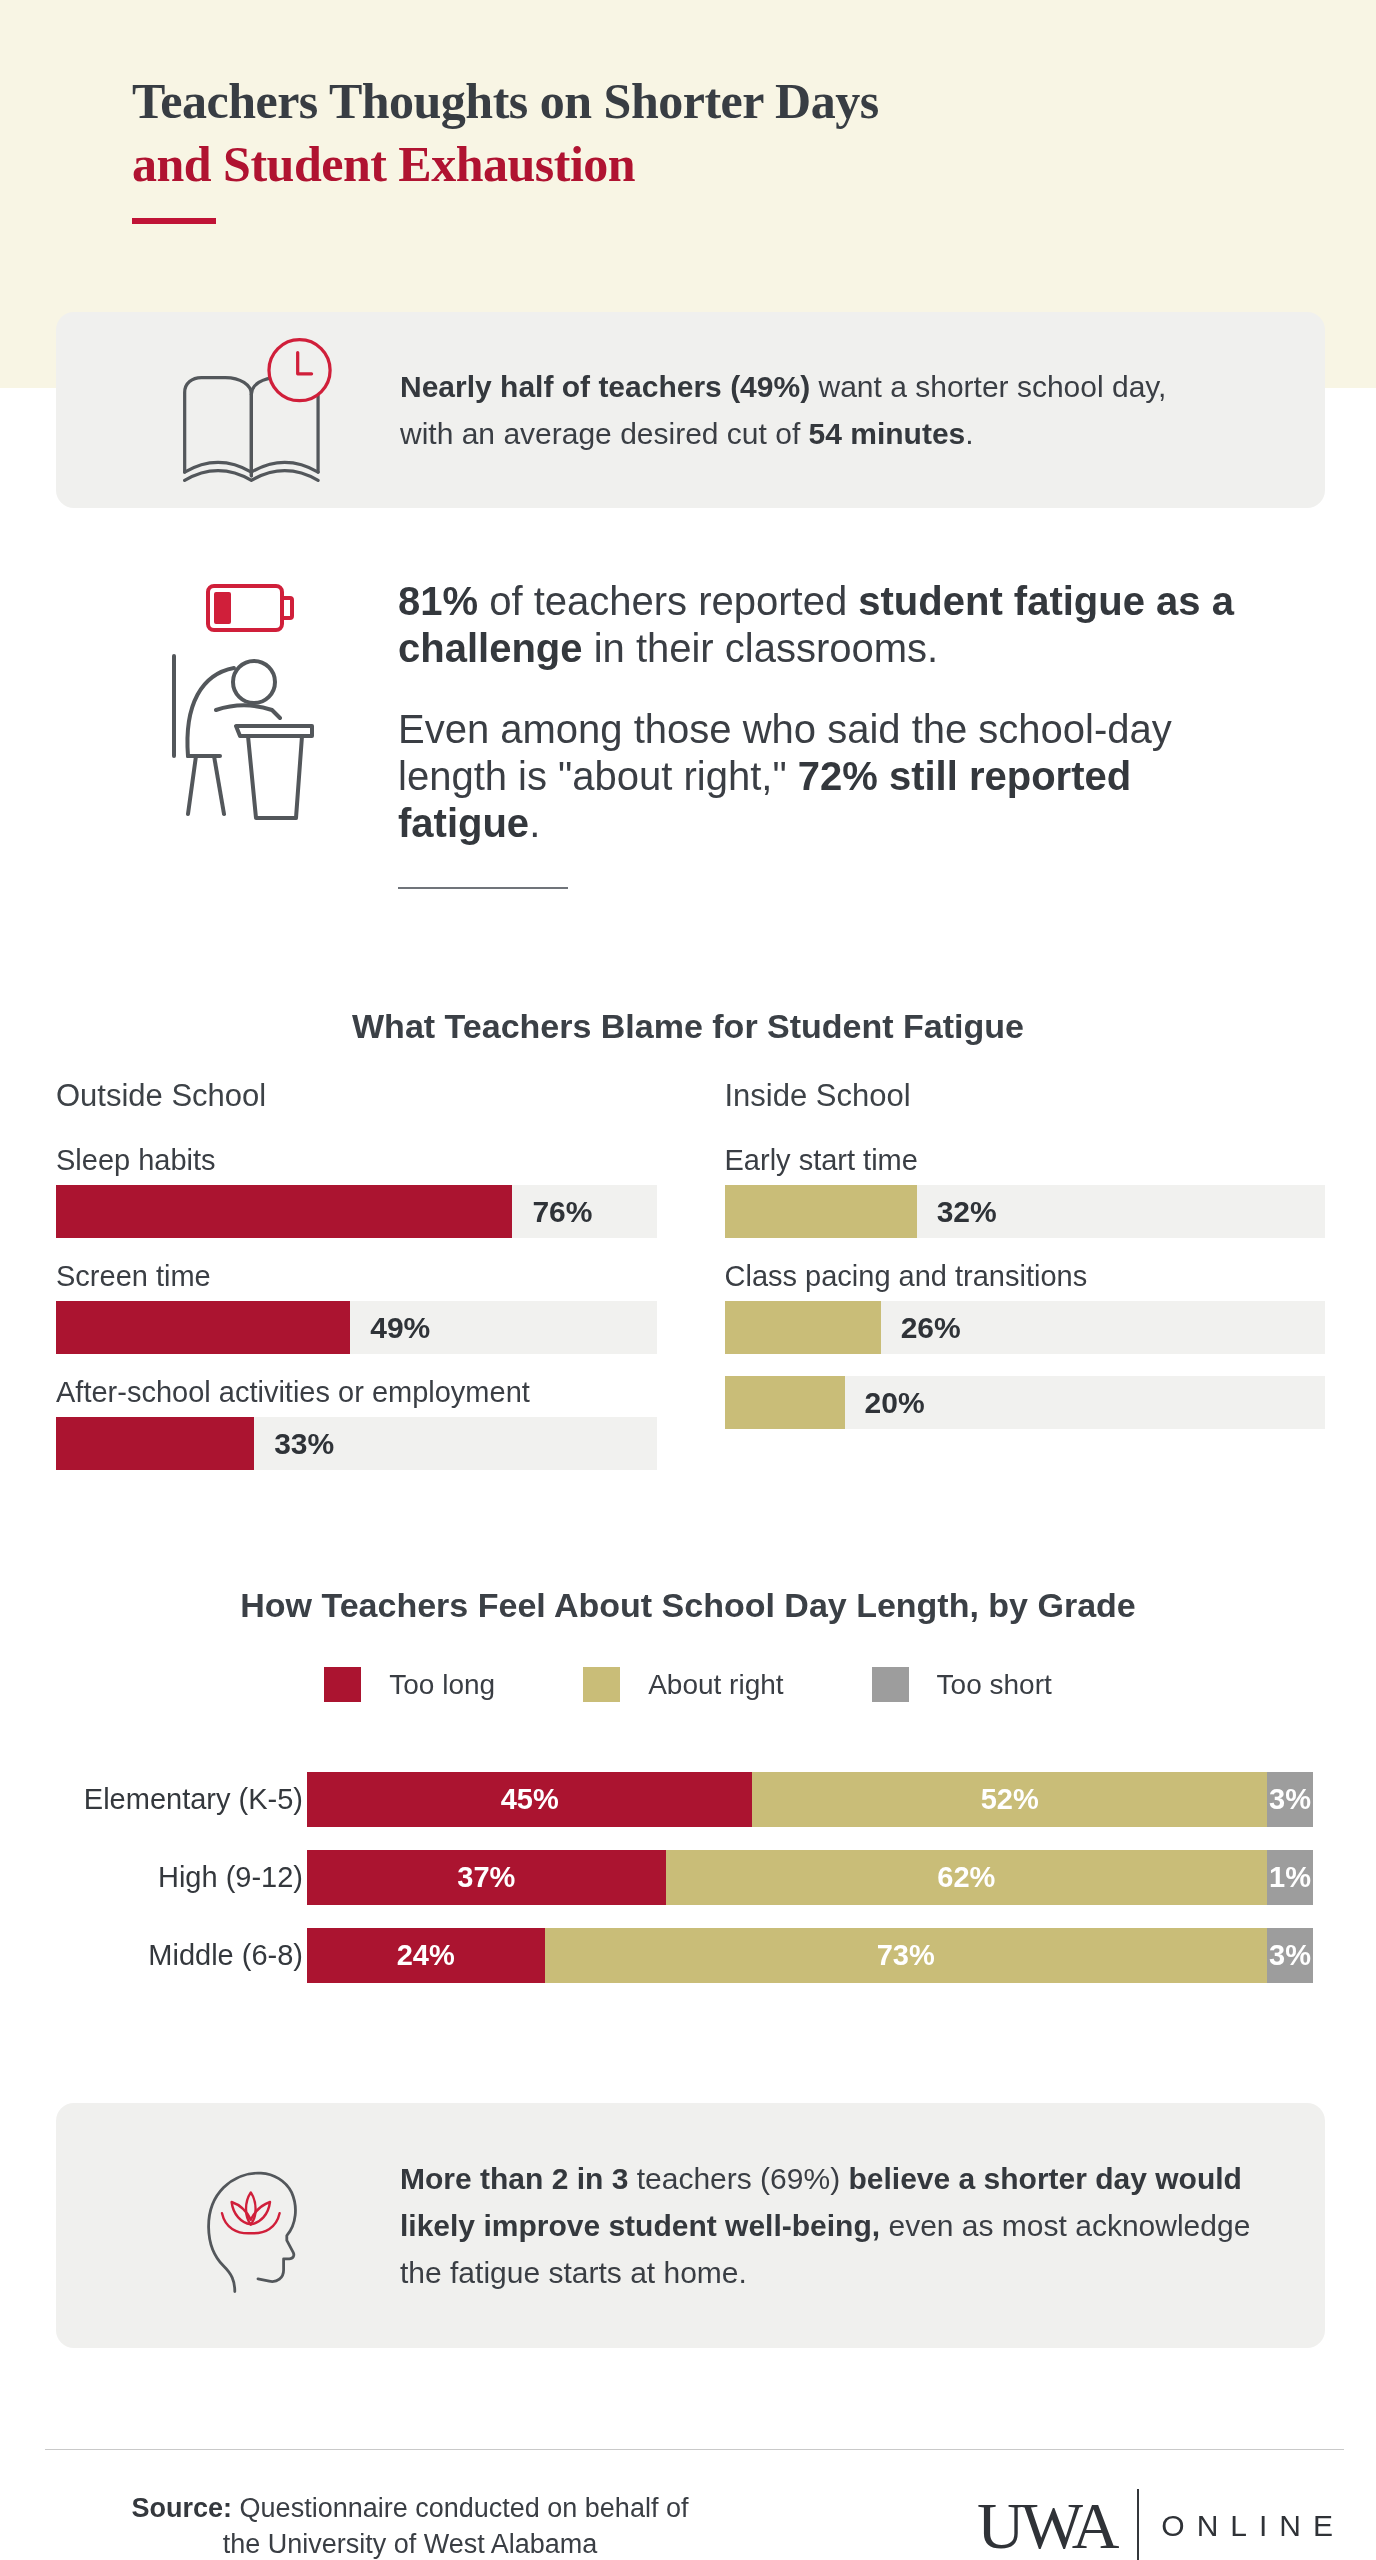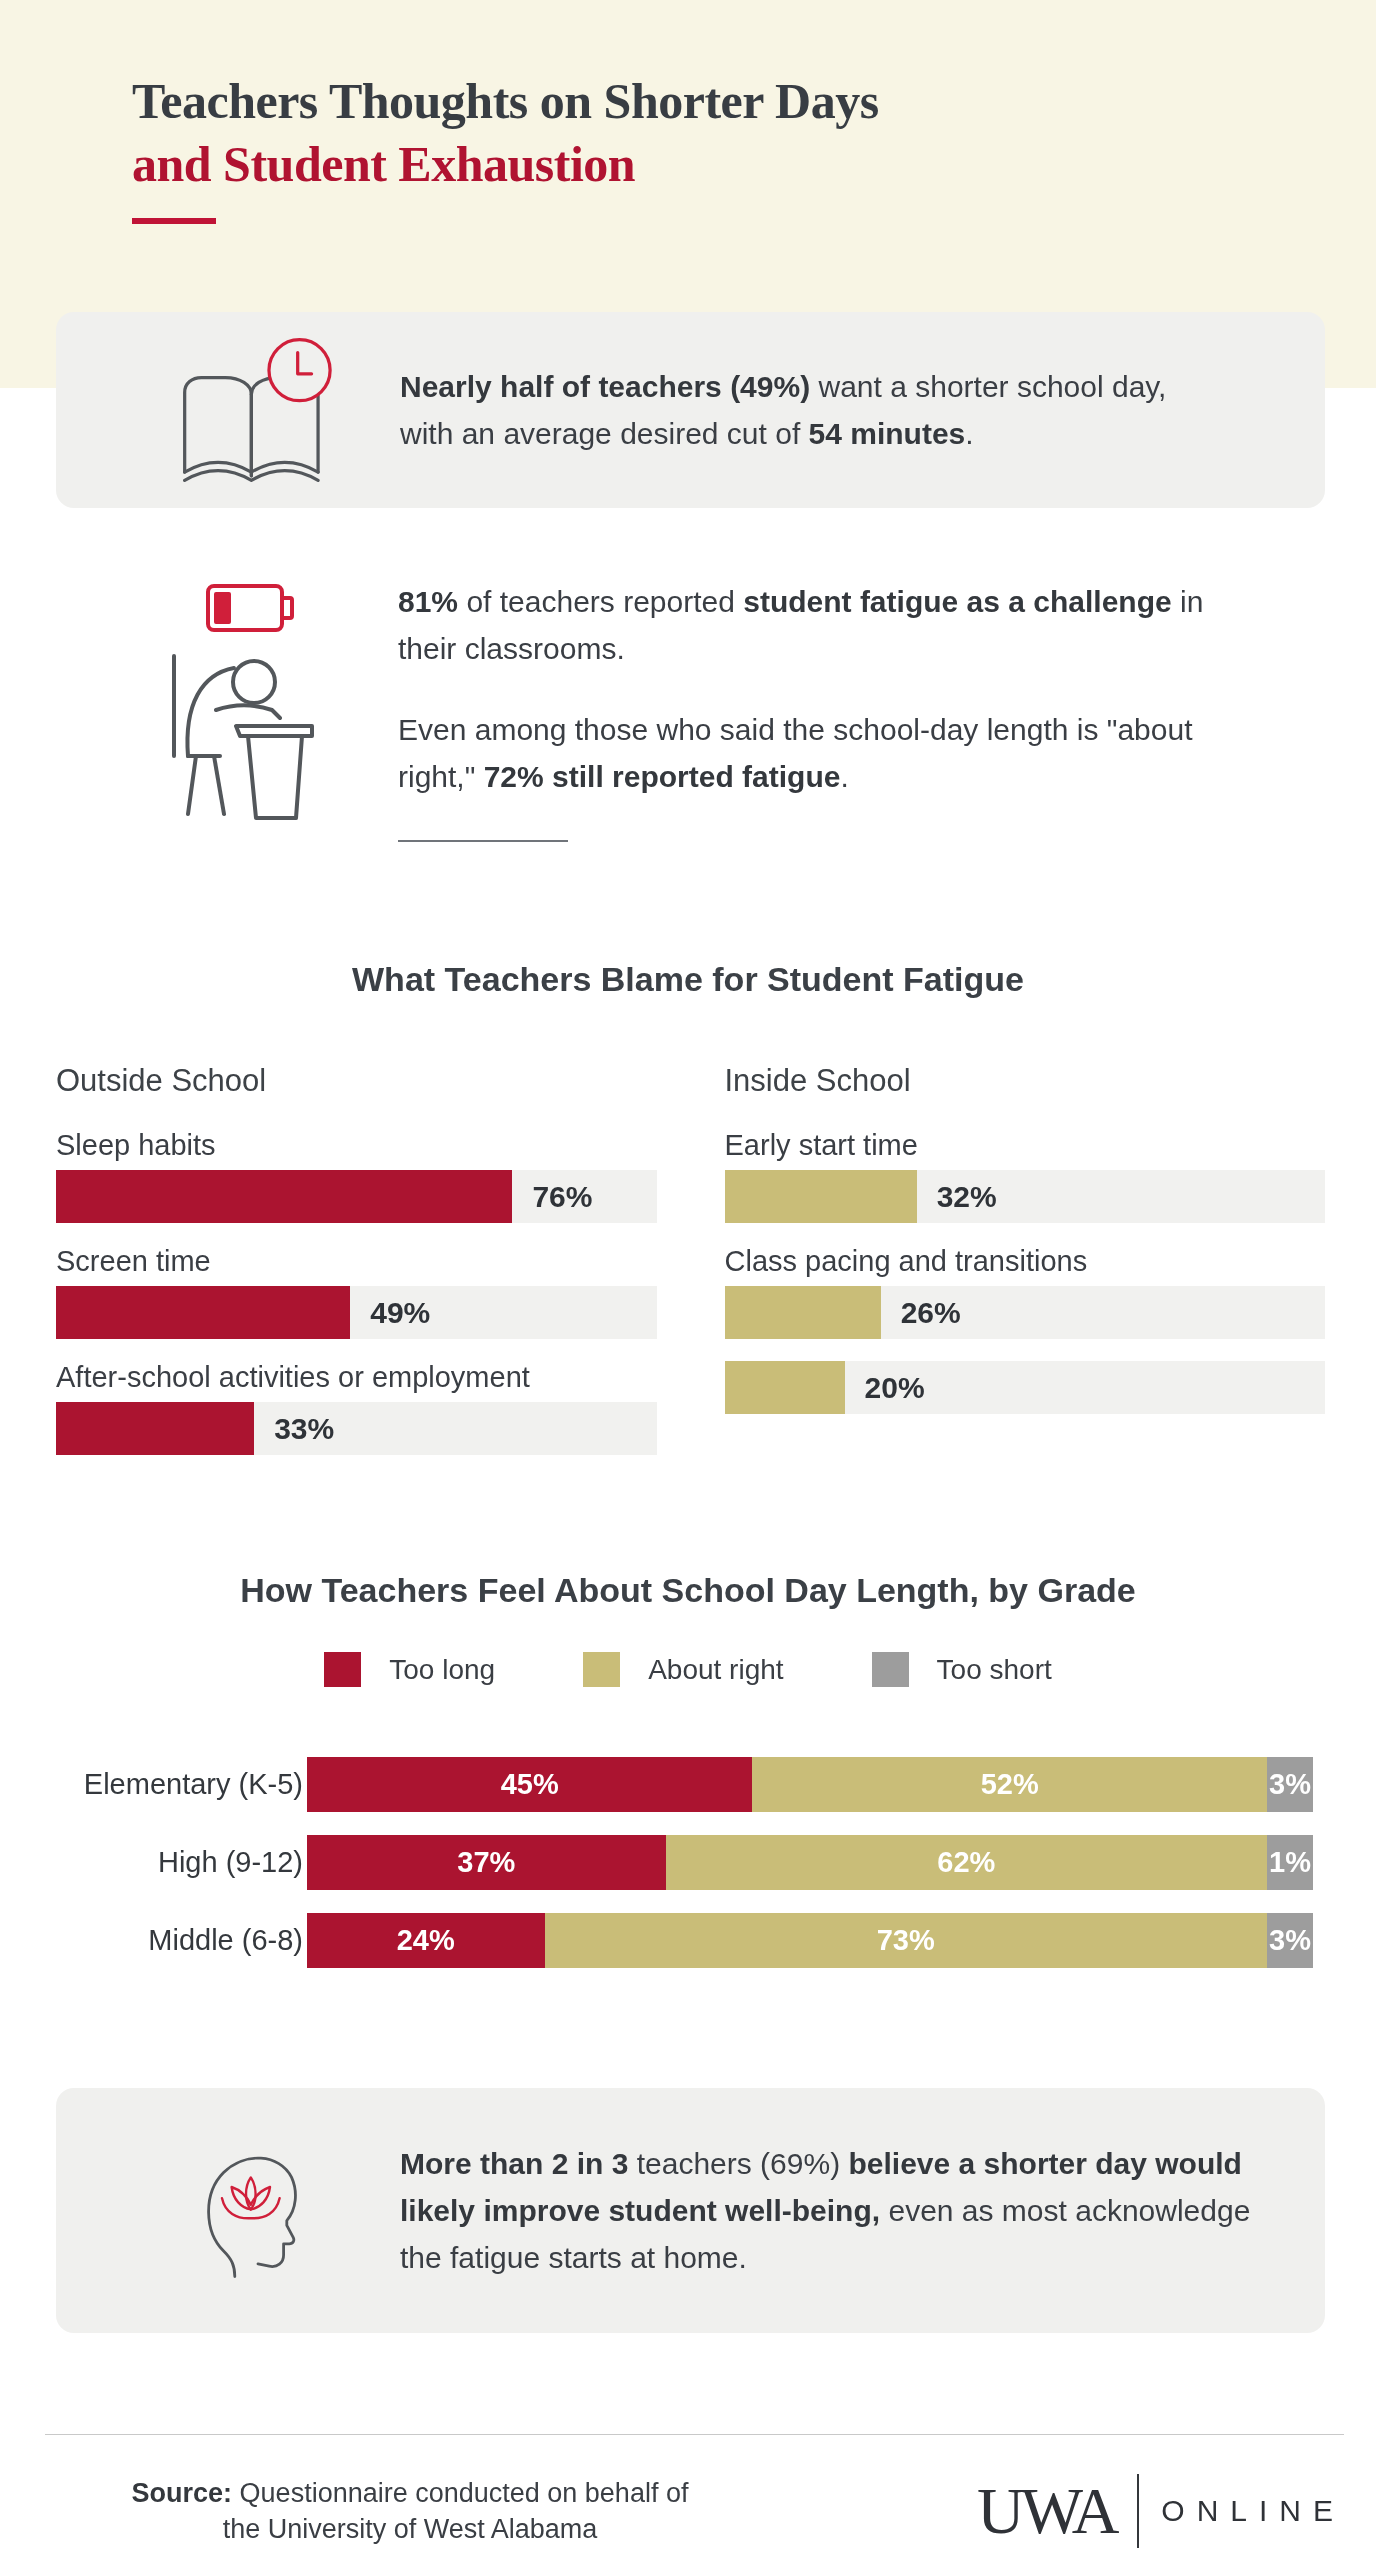--- a/index.html
+++ b/index.html
@@ -27,31 +27,31 @@
   }
   .callout-1 { margin-top:-76px; height:196px; padding:0 40px 0 112px; }
   .callout-2 { margin-top:120px; height:245px; padding:0 40px 0 134px; }
   .callout .txt { font-size:30px; line-height:47px; }
   .callout-1 .txt { margin-left:56px; max-width:820px; }
   .callout-2 .txt { margin-left:90px; max-width:890px; }
 
   
   .fatigue { margin:70px 51px 0 56px; display:flex; }
   .fatigue .iconcol { width:161px; margin-left:106px; flex:none; }
-  .fatigue .txtcol { margin-left:75px; max-width:845px; font-size:30px; line-height:47px; }
+  .fatigue .txtcol { margin-left:75px; max-width:845px; font-size:40px; line-height:47px; }
   .fatigue .txtcol p + p { margin-top:34px; }
   .fatigue .divider { width:170px; border-bottom:2px solid #70747a; margin-top:40px; }
 
   
   h2.sect { text-align:center; font-size:34px; font-weight:700; color:#3b4046; }
   .sect-blame { margin-top:118px; }
   .sect-grade { margin-top:94px; }
 
   
-  .blame-grid { margin:64px 51px 0 56px; display:grid; grid-template-columns:1fr 1fr; column-gap:68px; }
+  .blame-grid { margin:32px 51px 0 56px; display:grid; grid-template-columns:1fr 1fr; column-gap:68px; }
   .col-header { font-size:31px; color:#3d4247; margin-bottom:30px; }
   .blame-row { margin-bottom:22px; }
   .blame-label { font-size:29px; margin-bottom:8px; }
   .blame-track { height:53px; background:#f1f1ef; display:flex; align-items:center; }
   .blame-fill { height:100%; flex:none; }
   .blame-pct { margin-left:20px; font-weight:700; font-size:30px; color:#2f3338; }
 
   
   .legend { margin-top:42px; display:flex; justify-content:center; align-items:center; gap:88px; }
   .legend-item { display:flex; align-items:center; gap:28px; }

